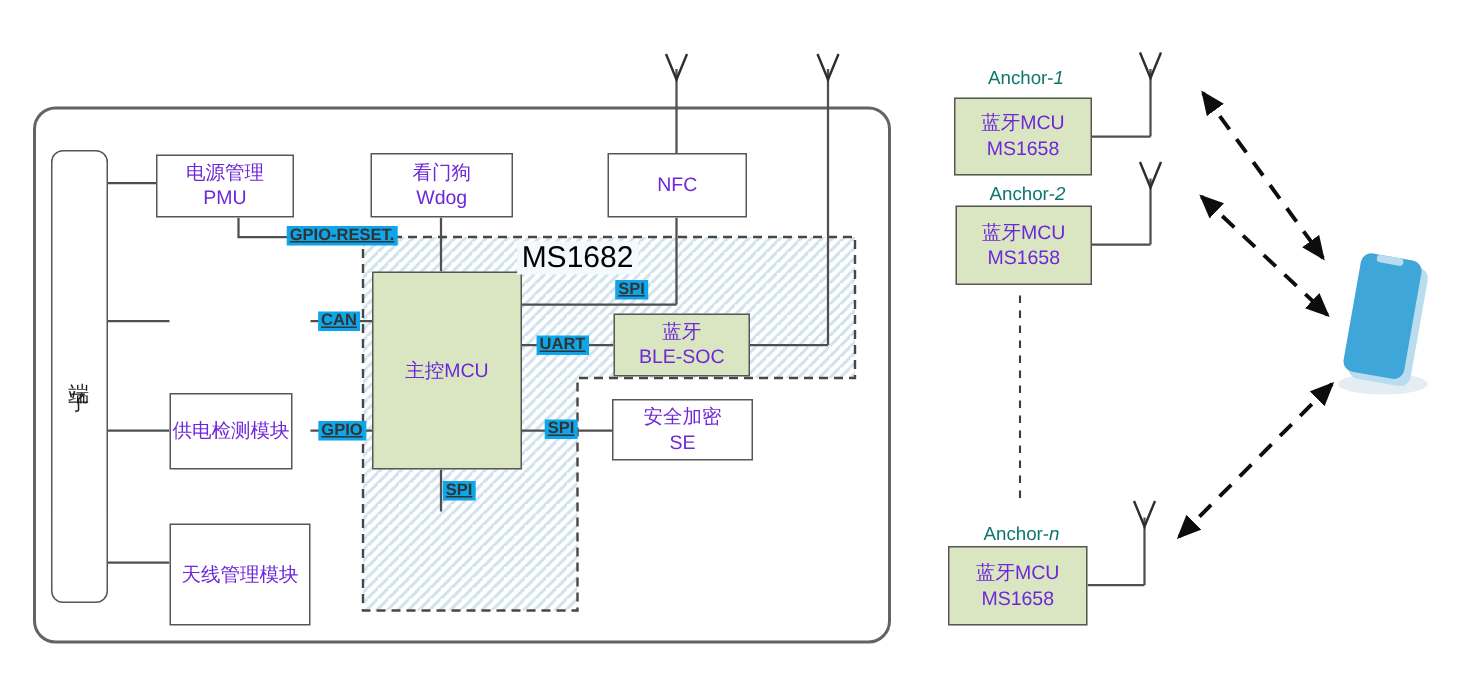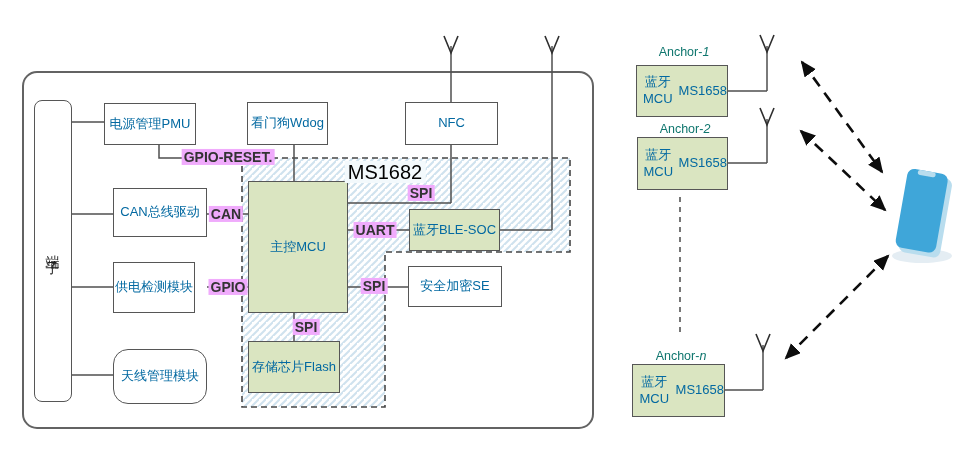--- a/index.html
+++ b/index.html
@@ -1,27 +1,27 @@
 <!DOCTYPE html>
 <html><head>
 <meta charset="utf-8">
 <style>
   html,body{margin:0;padding:0;background:#fff;}
   .stage{position:relative;width:977px;height:457px;background:#fff;overflow:hidden;
          font-family:"Liberation Sans","DejaVu Sans",sans-serif;}
   .layer{position:absolute;left:0;top:0;}
   .box{position:absolute;box-sizing:border-box;border:1.5px solid #565656;background:#ffffff;
-       display:flex;flex-direction:row;align-items:center;justify-content:center;
-       text-align:center;font-size:13px;line-height:1.3;color:#0369a1;z-index:3;}
+       display:flex;flex-direction:column;align-items:center;justify-content:center;
+       text-align:center;font-size:13px;line-height:1.3;color:#6d28d9;z-index:3;}
   .green{background:#dae5c1;}
   .terminal-bar{position:absolute;box-sizing:border-box;border:1.5px solid #565656;background:#fff;
        border-radius:8px;display:flex;align-items:center;justify-content:center;z-index:3;}
   .terminal-text{writing-mode:vertical-rl;font-size:14px;color:#1f1f1f;letter-spacing:7px;}
-  .buslabel{position:absolute;transform:translate(-50%,-50%);font-size:14px;font-weight:600;
-       color:#333;background:#f0abfc;padding:0 2px;line-height:1.15;white-space:nowrap;z-index:4;}
+  .buslabel{position:absolute;transform:translate(-50%,-50%);font-size:11px;font-weight:600;
+       color:#333;background:#0ea5e9;padding:0 2px;line-height:1.15;white-space:nowrap;z-index:4;text-decoration:underline;}
   .region-label{position:absolute;transform:translate(-50%,-50%);font-size:20px;color:#000000;
        background:#f3f9fc;padding:0 3px;line-height:1.1;white-space:nowrap;z-index:4;}
   .anchor-label{position:absolute;transform:translate(-50%,-50%);font-size:12.5px;color:#0f766e;
        white-space:nowrap;z-index:3;}
   .anchor-label .idx{font-style:italic;}
 </style>
 </head>
 <body>
 
 <div class="stage">
@@ -102,48 +102,41 @@
   </svg>
 
   <div class="terminal-bar" style="left:34px;top:100px;width:38px;height:302px;">
     <span class="terminal-text">端子</span>
   </div>
 
   <div class="box" style="left:104px;top:103px;width:92px;height:42px;">
     <span>电源管理</span>
     <span>PMU</span>
   </div>
-  <div class="box" style="left:113px;top:188px;width:94px;height:49px;">
-    <span>CAN总线驱动</span>
-  </div>
   <div class="box" style="left:113px;top:262px;width:82px;height:51px;">
     <span>供电检测模块</span>
   </div>
-  <div class="box" style="left:113px;top:349px;width:94px;height:55px;border-radius:15px;">
+  <div class="box" style="left:113px;top:349px;width:94px;height:68px;">
     <span>天线管理模块</span>
   </div>
 
-  <div class="box" style="left:247px;top:102px;width:81px;height:43px;justify-content:center;">
+  <div class="box" style="left:247px;top:102px;width:95px;height:43px;justify-content:center;">
     <span>看门狗</span>
     <span>Wdog</span>
   </div>
   <div class="box" style="left:405px;top:102px;width:93px;height:43px;">
     <span>NFC</span>
   </div>
 
   <div class="box green" style="left:248px;top:181px;width:100px;height:132px;">
     <span>主控MCU</span>
   </div>
   <div class="box green" style="left:409px;top:209px;width:91px;height:42px;">
     <span>蓝牙</span>
     <span>BLE-SOC</span>
-  </div>
-  <div class="box green" style="left:248px;top:341px;width:92px;height:52px;">
-    <span>存储芯片</span>
-    <span>Flash</span>
   </div>
   <div class="box" style="left:408px;top:266px;width:94px;height:41px;">
     <span>安全加密</span>
     <span>SE</span>
   </div>
 
   <div class="region-label" style="left:385px;top:172px;">MS1682</div>
   <div class="buslabel" style="left:228px;top:157px;">GPIO-RESET.</div>
   <div class="buslabel" style="left:226px;top:214px;">CAN</div>
   <div class="buslabel" style="left:228px;top:287px;">GPIO</div>

